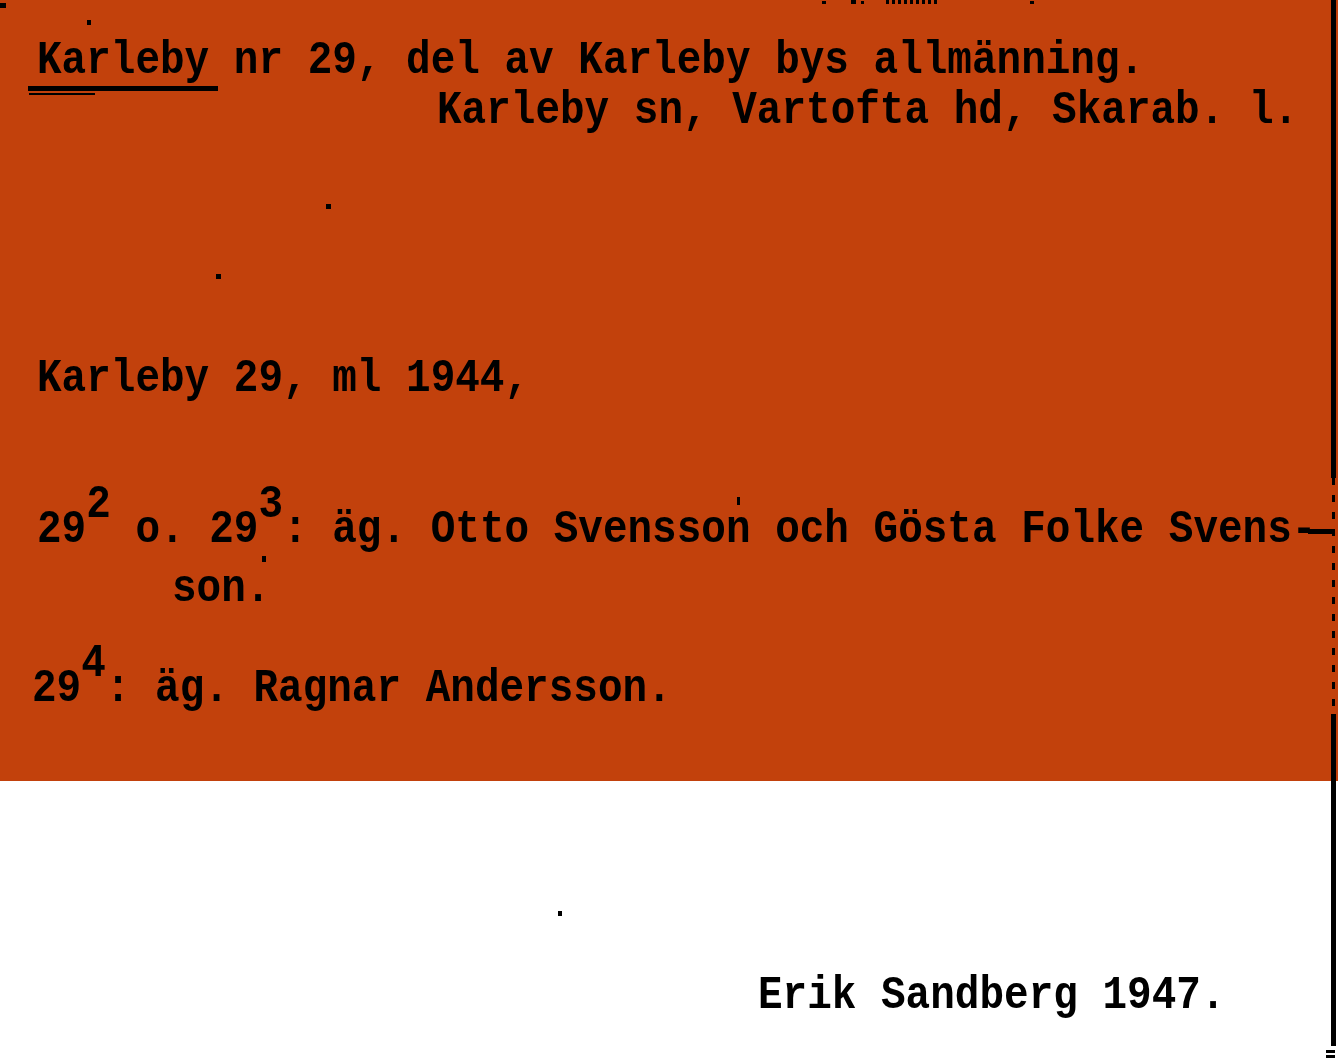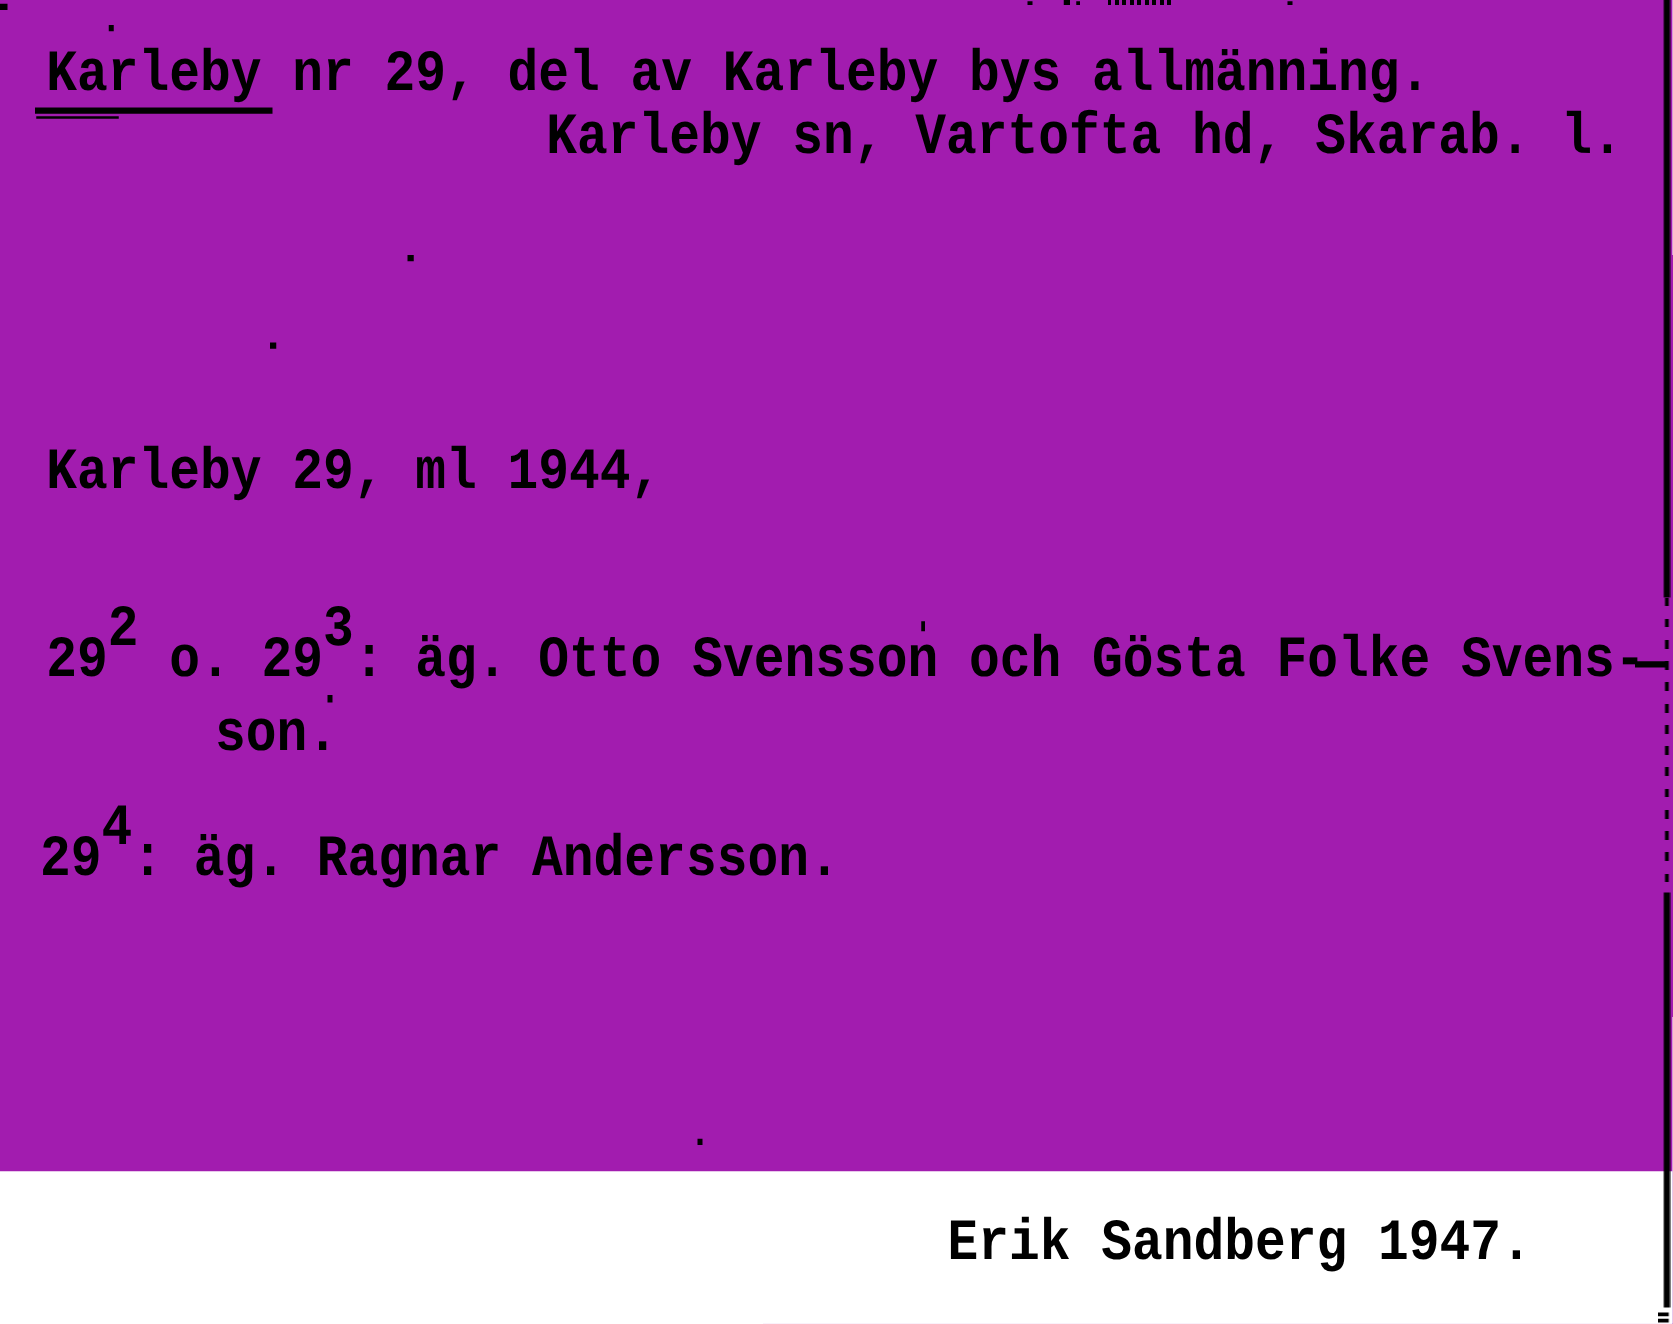--- a/index.html
+++ b/index.html
@@ -4,22 +4,22 @@
 <style>
   * { margin: 0; padding: 0; box-sizing: border-box; }
   html, body {
     width: 1338px; height: 1059px;
     background: #ffffff;
     overflow: hidden;
     font-family: "Liberation Mono", "DejaVu Sans Mono", monospace;
   }
   .card {
     position: relative;
-    width: 1338px; height: 937px;
-    background: #a21caf;
+    width: 1338px; height: 781px;
+    background: #c2410c;
     color: #000000;
   }
   .line {
     position: absolute;
     font-family: "Liberation Mono", "DejaVu Sans Mono", monospace;
     font-size: 41px;
     font-weight: bold;
     line-height: 1;
     white-space: pre;
     color: #000;

